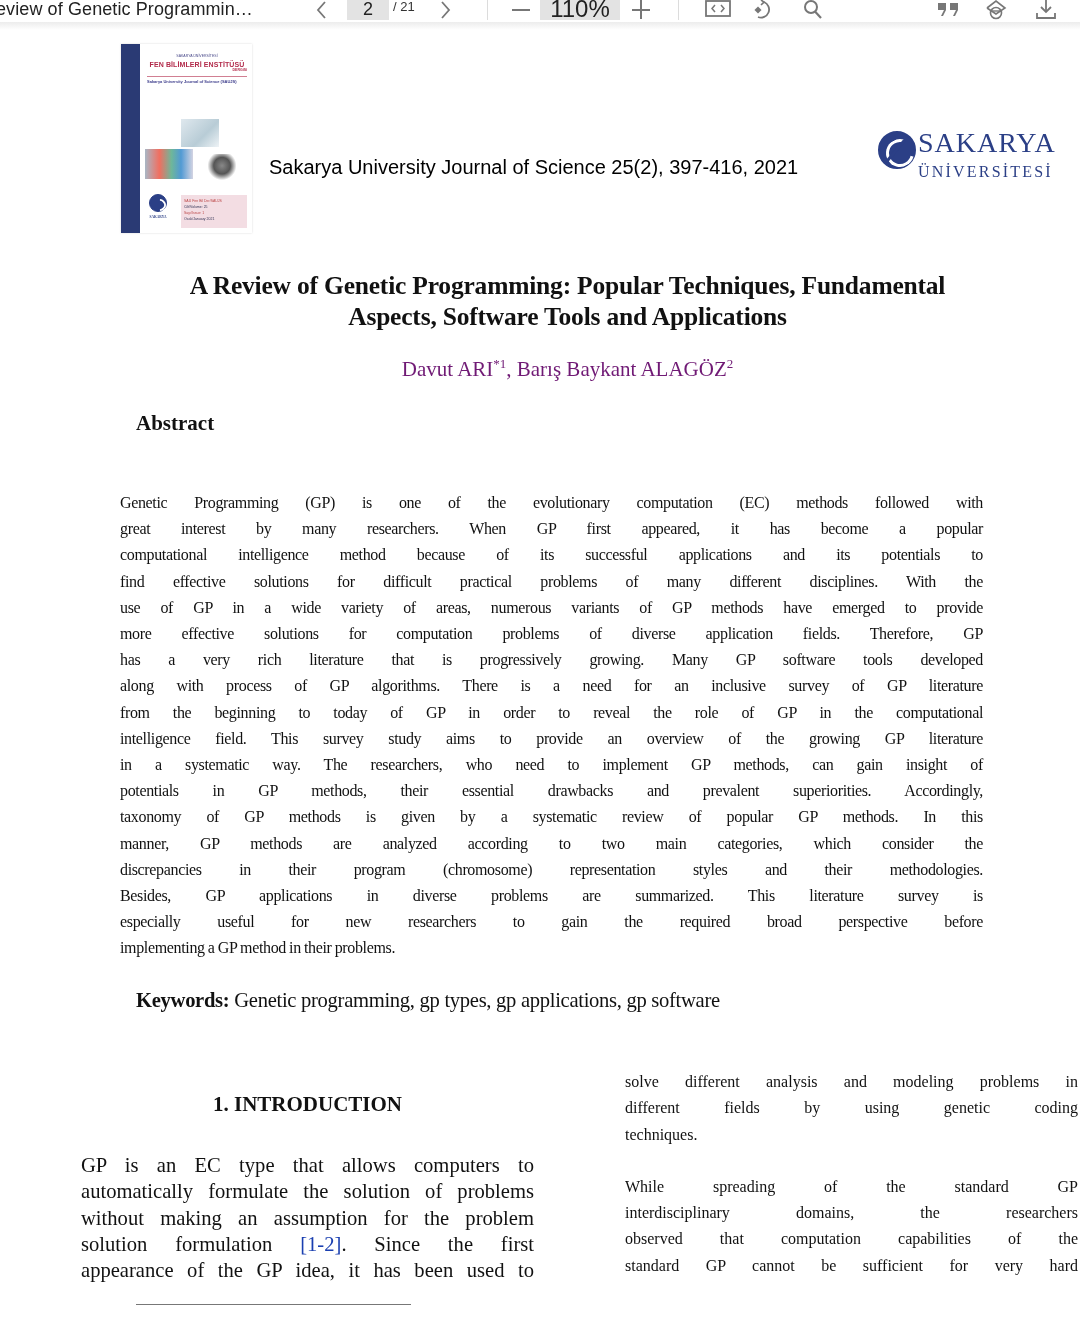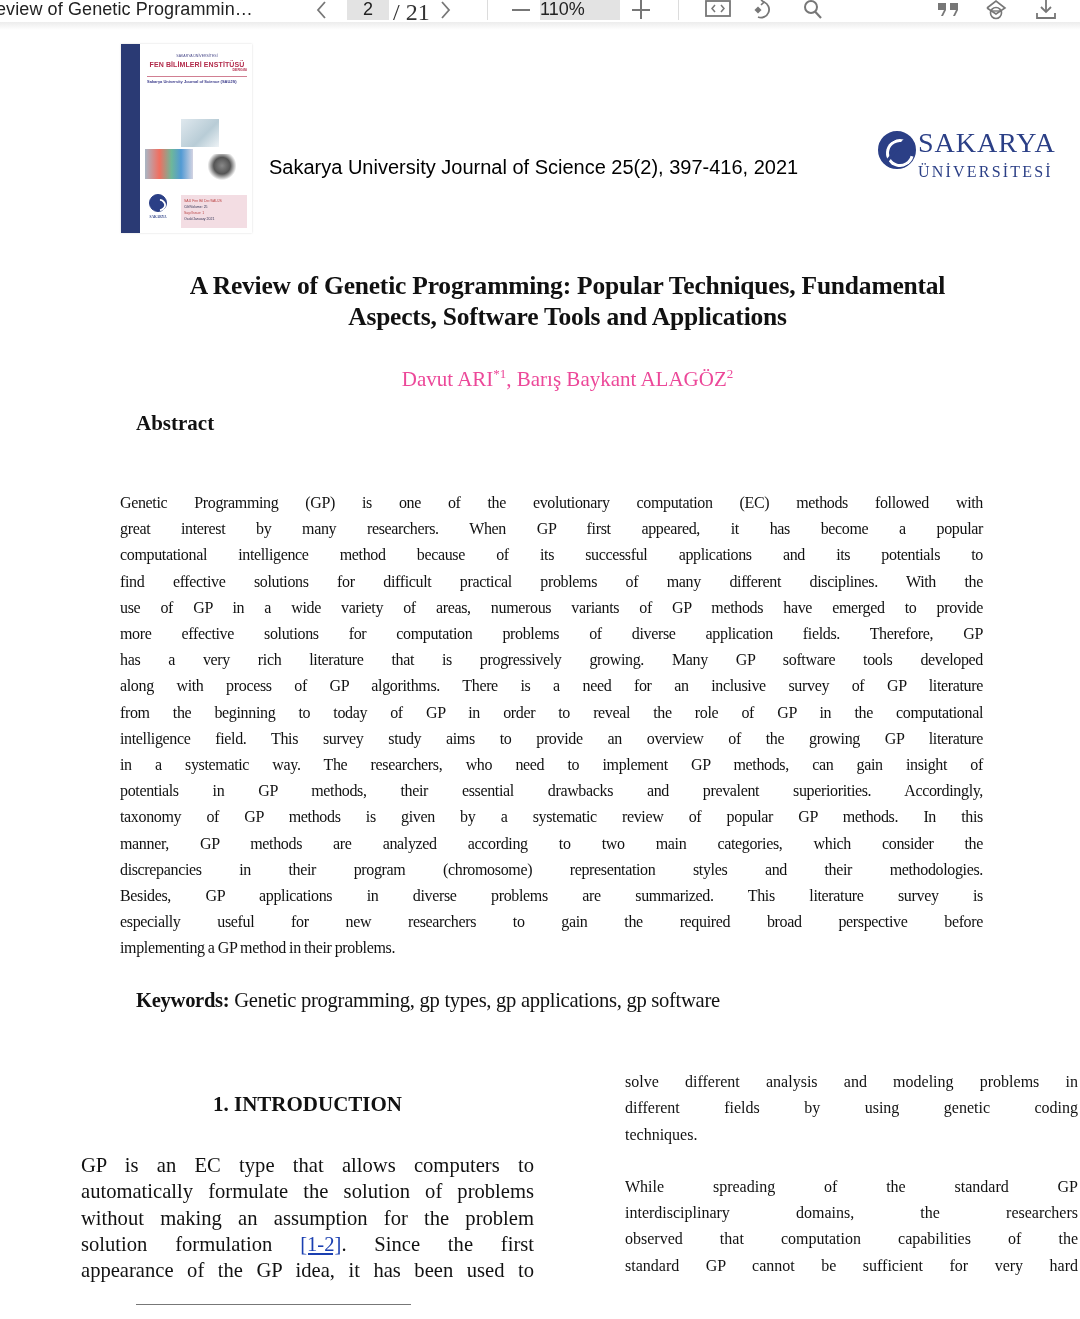--- a/index.html
+++ b/index.html
@@ -19,25 +19,25 @@
   }
   .doc-title {
     position: absolute; left: -4px; top: -1px; font-size: 18px; color: #222;
     white-space: nowrap; letter-spacing: 0.1px;
   }
   .page-box {
     position: absolute; left: 347px; top: 0; width: 42px; height: 20px;
     background: #e3e3e3; font-size: 18px; text-align: center; line-height: 18px; color: #222;
   }
   .page-total {
-    position: absolute; left: 393px; top: -1px; font-size: 24px; color: #333; font-family: Liberation Serif, serif;
+    position: absolute; left: 393px; top: -1px; font-size: 13px; color: #333;
   }
   .zoom-box {
     position: absolute; left: 540px; top: 0; width: 80px; height: 20px;
-    background: #e3e3e3; font-size: 18px; text-align: left; line-height: 18px; color: #222;
+    background: #e3e3e3; font-size: 24px; text-align: center; line-height: 18px; color: #222;
   }
   .tb-sep {
     position: absolute; top: 0; width: 1px; height: 20px; background: #dcdcdc;
   }
   .tb-svg { position: absolute; top: 0; cursor: pointer; }
 
   
   .cover {
     position: absolute; left: 121px; top: 44px; width: 131px; height: 189px;
     background: #ffffff; box-shadow: 0 0 2px rgba(0,0,0,0.15);
@@ -80,22 +80,22 @@
     font-size: 28px; color: #2b3f86; letter-spacing: 1px; }
   .sakarya-uni { position: absolute; left: 42px; top: 34px; font-family: Liberation Serif, serif;
     font-size: 16px; color: #2b3f86; letter-spacing: 2.2px; }
 
   .paper-title {
     position: absolute; left: 100px; top: 270px; width: 935px; text-align: center;
     font-family: "Liberation Serif", serif; font-weight: bold; font-size: 25.5px; line-height: 31px;
     color: #111; letter-spacing: -0.2px;
   }
   .authors {
-    position: absolute; left: 100px; top: 367px; width: 935px; text-align: center;
-    font-size: 21px; color: #ec4899;
+    position: absolute; left: 100px; top: 357px; width: 935px; text-align: center;
+    font-size: 21px; color: #701a75;
   }
   .authors sup { font-size: 13px; vertical-align: 8px; line-height: 0; }
 
   .abstract-head {
     position: absolute; left: 136px; top: 411px; font-weight: bold; font-size: 21px; text-align: center;
   }
   .abstract-body {
     position: absolute; left: 120px; top: 490px; width: 863px;
     font-size: 16px; line-height: 26.2px; text-align: justify; text-align-last: left;
     letter-spacing: -0.35px; word-spacing: -0.5px;
@@ -106,21 +106,21 @@
   .keywords b { font-weight: bold; }
 
   .intro-head {
     position: absolute; left: 81px; top: 1092px; width: 453px; text-align: center;
     font-weight: bold; font-size: 21px;
   }
   .col-left {
     position: absolute; left: 81px; top: 1152px; width: 453px;
     font-size: 20.6px; line-height: 26.3px; text-align: justify; text-align-last: justify;
   }
-  .cite-link { color: #1a3fb0; text-decoration: underline; cursor: pointer; }
+  .cite-link { color: #1a3fb0; cursor: pointer; }
   .footnote-rule {
     position: absolute; left: 136px; top: 1304px; width: 275px; height: 1px; background: #777;
   }
   .col-right {
     position: absolute; left: 602px; top: 1069px; width: 453px;
     font-size: 16px; line-height: 26.3px; text-align: justify; margin-left: 23px;
   }
   .col-right p { margin-bottom: 26px; text-align: justify; }
   .col-right p:last-child { text-align-last: justify; }
   .jline { display: block; text-align: justify; text-align-last: justify; }

